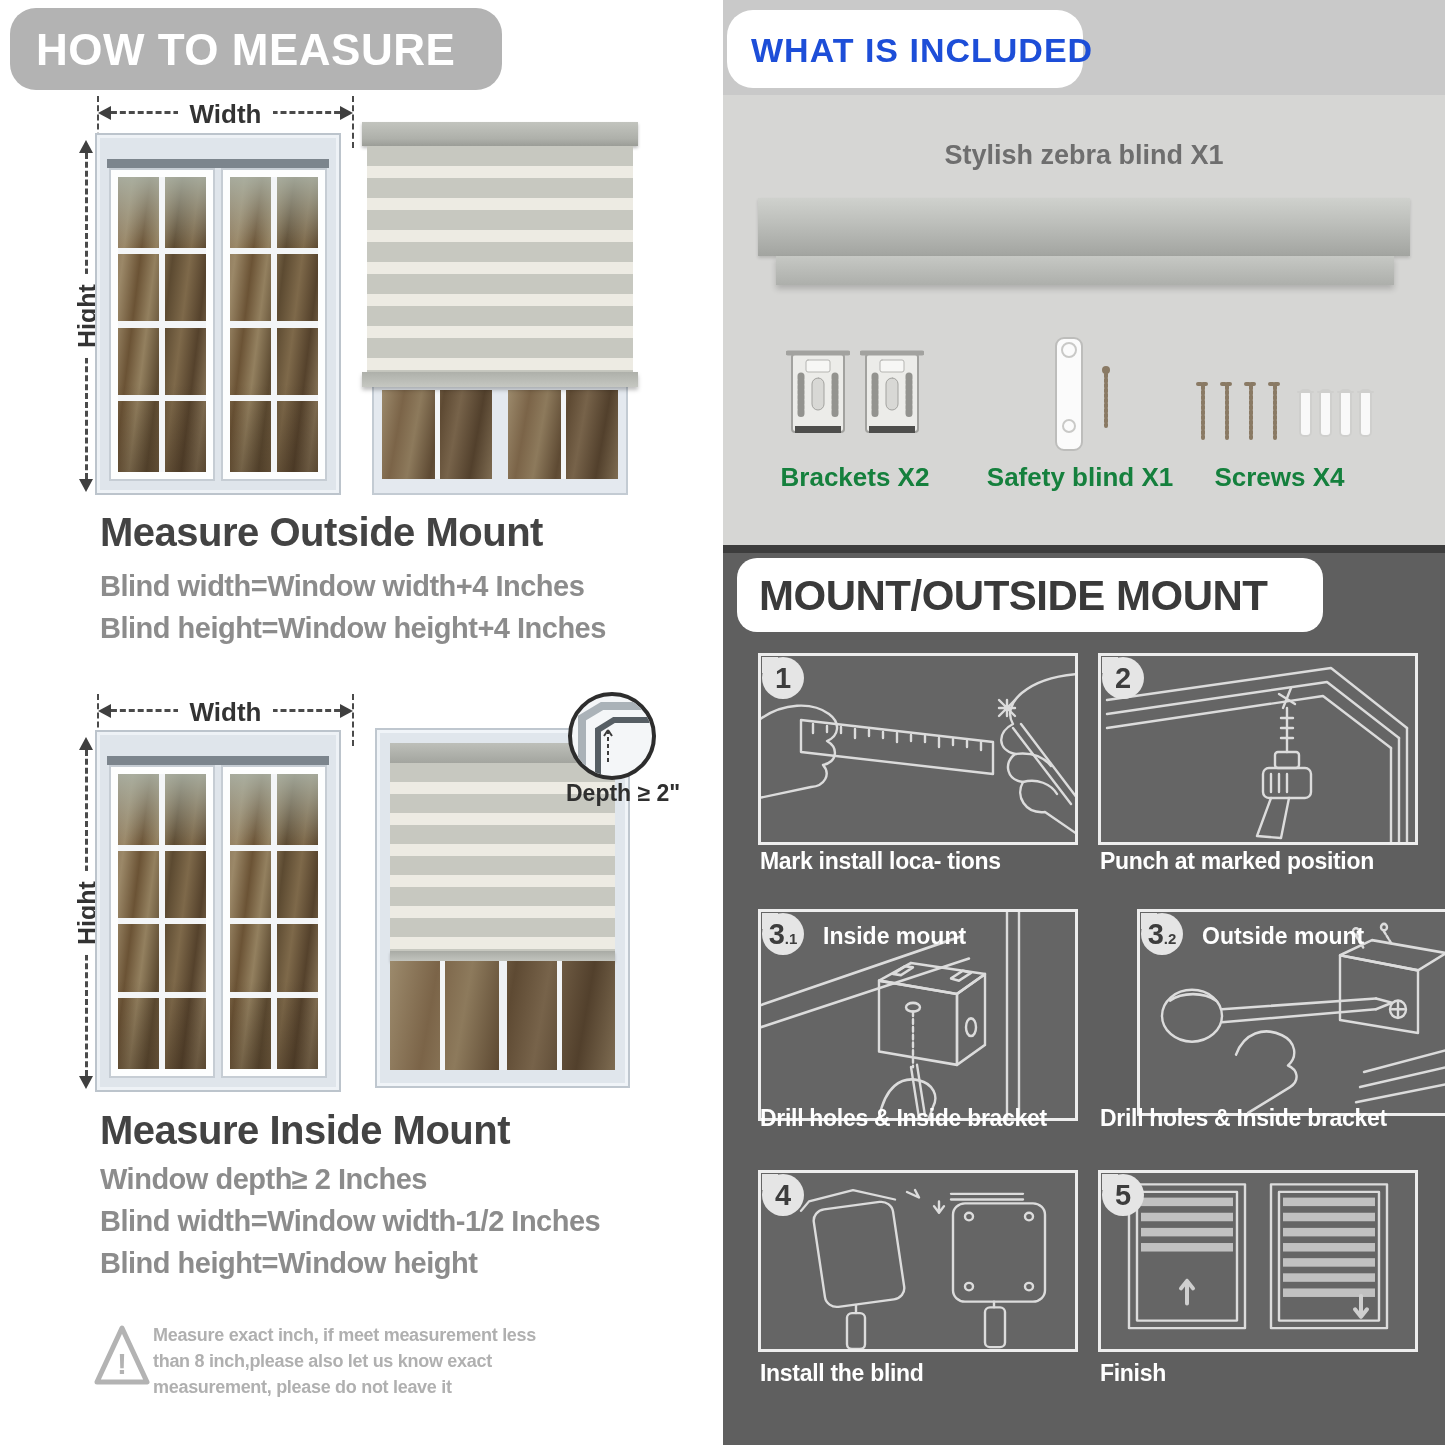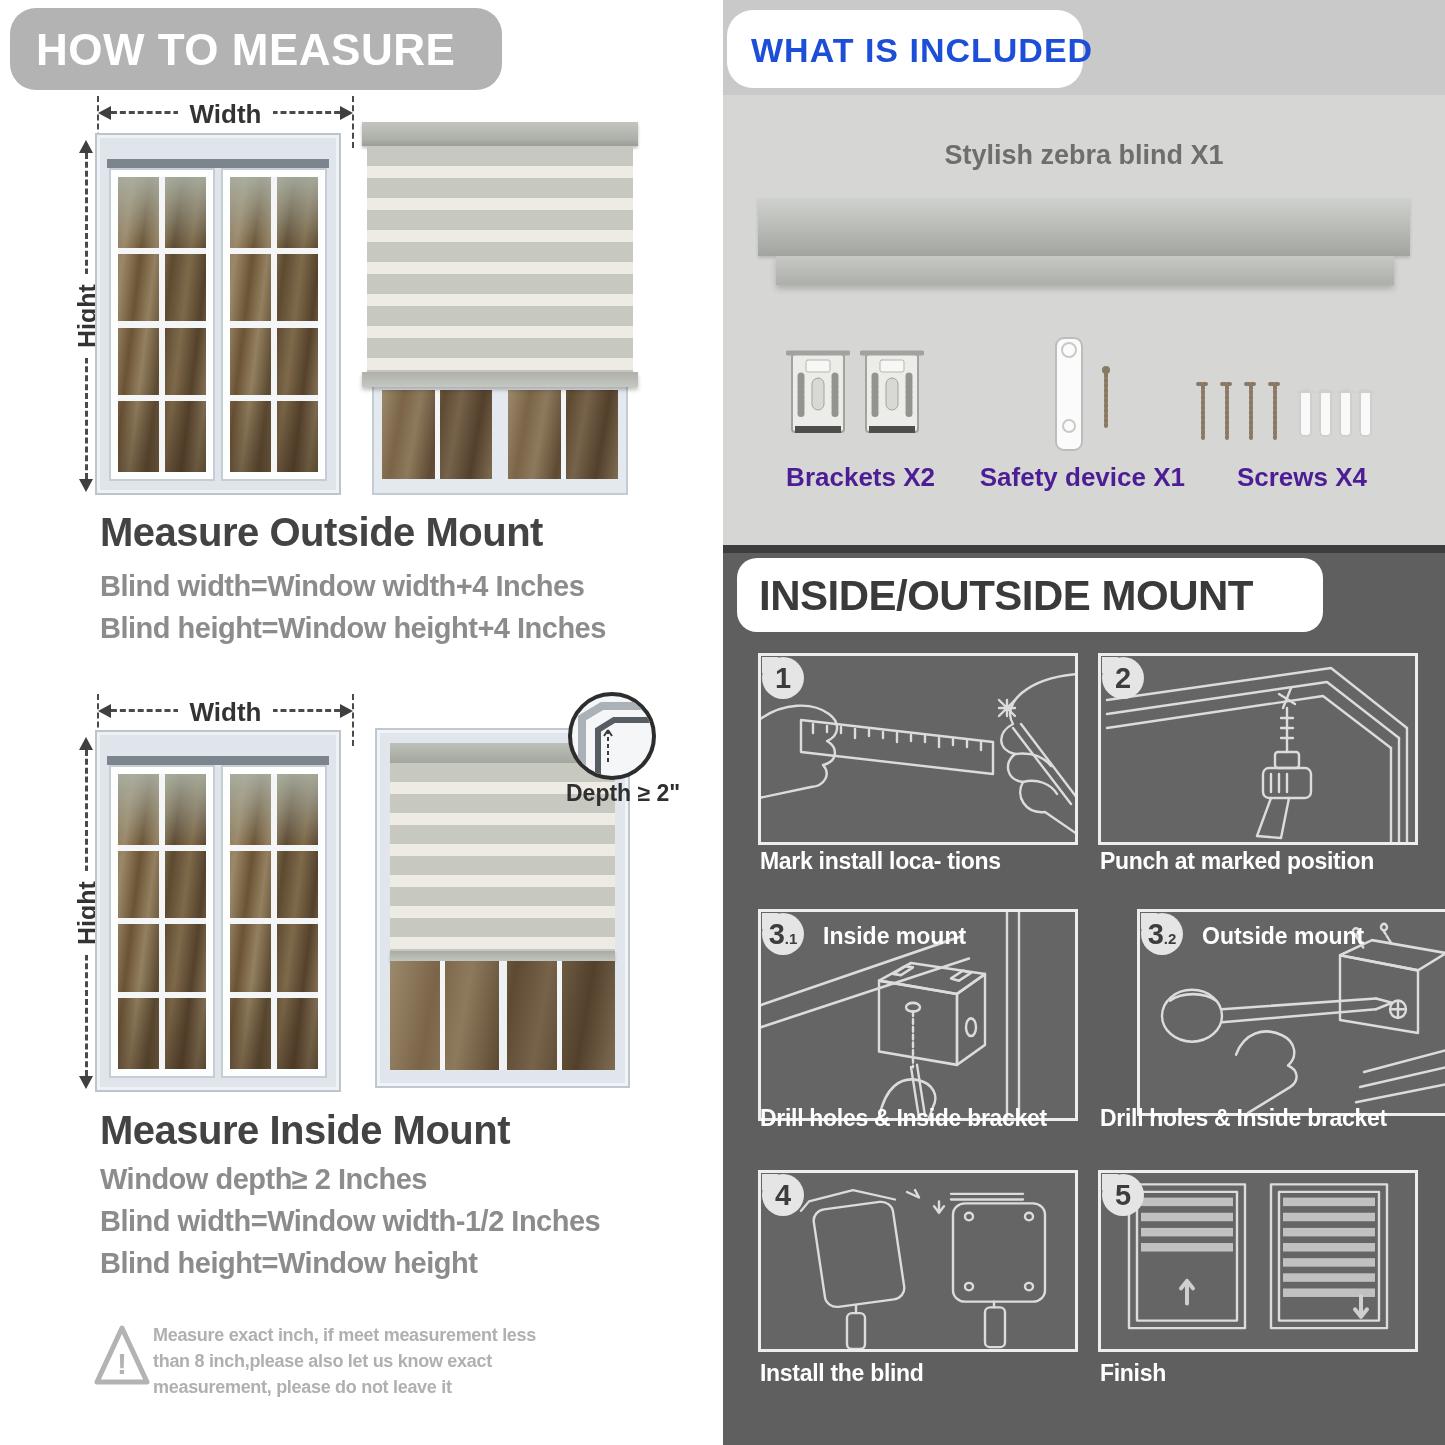--- a/index.html
+++ b/index.html
@@ -89,21 +89,21 @@
   .included{left:723px;top:95px;width:722px;height:450px;background:#d6d6d4;}
   .band-included{
     left:727px;top:10px;width:356px;height:78px;background:#ffffff;border-radius:26px;
     color:#1d4ed8;font-weight:bold;font-size:34px;line-height:80px;padding-left:24px;
     letter-spacing:1px;box-sizing:border-box;white-space:nowrap;}
   .blind-item-label{left:723px;top:140px;width:722px;text-align:center;font-size:27px;font-weight:bold;color:#6e6e6e;}
   .rail-top{left:758px;top:198px;width:652px;height:58px;
     background:linear-gradient(180deg,#cfd1cd 0%,#bcbeba 45%,#a2a4a0 100%);box-shadow:0 2px 3px rgba(0,0,0,.15);}
   .rail-bottom{left:776px;top:256px;width:618px;height:29px;
     background:linear-gradient(180deg,#c6c8c4,#adafab);box-shadow:0 4px 6px rgba(0,0,0,.18);}
-  .comp-label{position:absolute;top:462px;font-size:26px;font-weight:bold;color:#4c1d95;text-align:right;white-space:nowrap;}
+  .comp-label{position:absolute;top:462px;font-size:26px;font-weight:bold;color:#15803d;text-align:center;white-space:nowrap;}
 
   .dark{left:723px;top:545px;width:722px;height:900px;background:#5f5f5f;}
   .dark-strip{left:723px;top:545px;width:722px;height:8px;background:#3d3d3d;}
   .band-mount{
     left:737px;top:558px;width:586px;height:74px;background:#ffffff;border-radius:20px;
     color:#3a3a3a;font-weight:bold;font-size:42px;line-height:76px;padding-left:22px;
     letter-spacing:-0.5px;box-sizing:border-box;white-space:nowrap;}
 
   .step-panel{position:absolute;width:320px;background:#656565;border:3px solid #ededed;box-sizing:border-box;}
   .badge{position:absolute;left:1px;top:1px;width:42px;height:42px;border-radius:50%;background:#e5e5e5;
@@ -273,26 +273,26 @@
     <rect x="108" y="12" width="11" height="46" rx="4"></rect>
     <rect x="128" y="12" width="11" height="46" rx="4"></rect>
     <rect x="148" y="12" width="11" height="46" rx="4"></rect>
     <rect x="168" y="12" width="11" height="46" rx="4"></rect>
   </g>
   <g stroke="#cfcfcd" stroke-width="2" fill="none">
     <path d="M106 14 h15 M126 14 h15 M146 14 h15 M166 14 h15"></path>
   </g>
 </svg>
 <div class="comp-label" style="left:775px;width:160px;">Brackets X2</div>
-<div class="comp-label" style="left:975px;width:210px;">Safety device X1</div>
+<div class="comp-label" style="left:975px;width:210px;">Safety blind X1</div>
 <div class="comp-label" style="left:1192px;width:175px;">Screws X4</div>
 
 <div class="abs dark"></div>
 <div class="abs dark-strip"></div>
-<div class="abs band-mount">INSIDE/OUTSIDE MOUNT</div>
+<div class="abs band-mount">MOUNT/OUTSIDE MOUNT</div>
 
 <div class="step-panel" style="left:758px;top:653px;height:192px;">
   <div class="badge"><span class="badge-num">1</span></div>
   <svg class="illus" viewBox="0 0 314 186" preserveAspectRatio="none">
     <path d="M-2 64 C22 46 52 46 68 58 C80 67 78 80 66 85 C78 92 76 106 62 109 C70 118 64 130 50 131 L-2 142"></path>
     <path d="M40 64 L232 86 L232 118 L40 96 Z"></path>
     <path d="M52 68 v9 M66 70 v6 M80 71 v6 M94 73 v9 M108 74 v6 M122 76 v6 M136 77 v9 M150 79 v6 M164 80 v6 M178 82 v9 M192 83 v6 M206 85 v6 M220 86 v8"></path>
     <path d="M238 44 l16 16 M254 44 l-16 16 M238 52 h16 M246 44 v16"></path>
     <path d="M252 72 L310 148 M260 68 L316 142"></path>
     <path d="M316 18 C266 22 240 48 252 68 C236 76 236 94 254 98 C242 108 246 124 262 126 C254 140 264 158 284 156 L316 178"></path>

